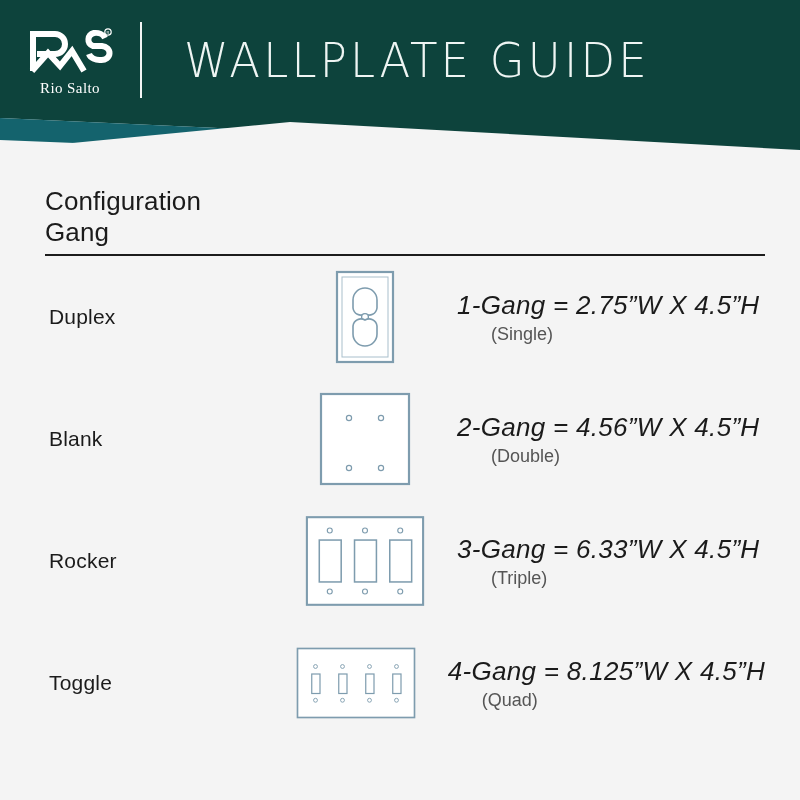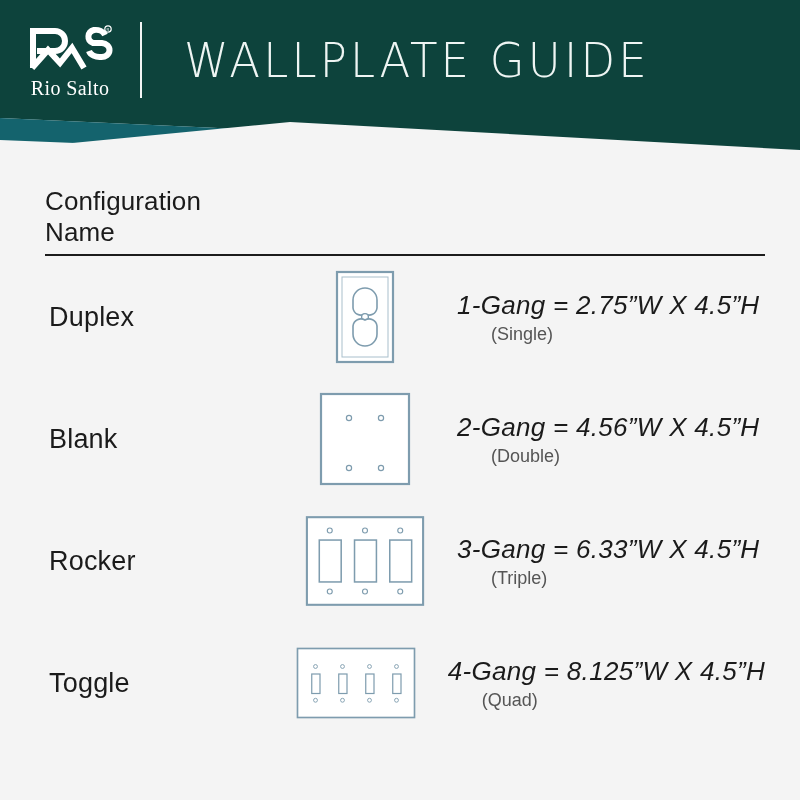--- a/index.html
+++ b/index.html
@@ -60,21 +60,21 @@
     height: 120px;
     display: flex;
     flex-direction: column;
     align-items: center;
     justify-content: center;
     padding-top: 4px;
   }
   .logo-mark { display: block; }
   .logo-word {
     color: #ffffff;
-    font-size: 20px;
+    font-size: 15px;
     letter-spacing: 0.4px;
     margin-top: 5px;
     font-family: "Liberation Serif", serif;
   }
 
   .header-divider {
     width: 2px;
     height: 76px;
     background: #ffffff;
     margin-left: 0px;
@@ -127,21 +127,21 @@
     width: 720px;
   }
 
   .row {
     display: flex;
     align-items: center;
     height: 122px;
   }
   .cell-name {
     width: 260px;
-    font-size: 27px;
+    font-size: 21px;
     color: #1b1b1b;
     letter-spacing: 0.2px;
     padding-left: 4px;
   }
   .cell-icon {
     width: 120px;
     display: flex;
     align-items: center;
     justify-content: center;
   }
@@ -195,21 +195,21 @@
 
     <div class="header-title">WALLPLATE GUIDE</div>
   </div>
 </div>
 
 <div class="table">
 
   <div class="thead">
     <div class="th-config">
       <div>Configuration</div>
-      <div>Name</div>
+      <div>Gang</div>
     </div>
   </div>
 
   <div class="hrule"></div>
 
   <div class="row">
     <div class="cell-name">Duplex</div>
     <div class="cell-icon">
       <svg class="plate-svg" width="60" height="94" viewBox="0 0 60 94">
         <rect x="2" y="2" width="56" height="90" fill="#ffffff" stroke="#7e9cae" stroke-width="2.2"></rect>

